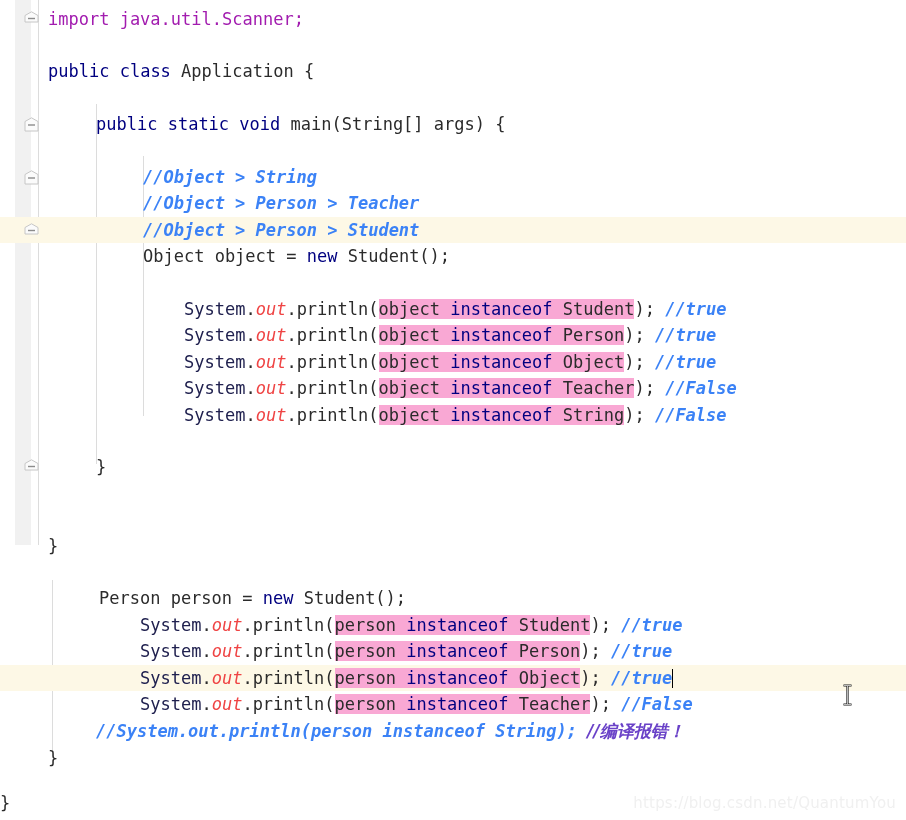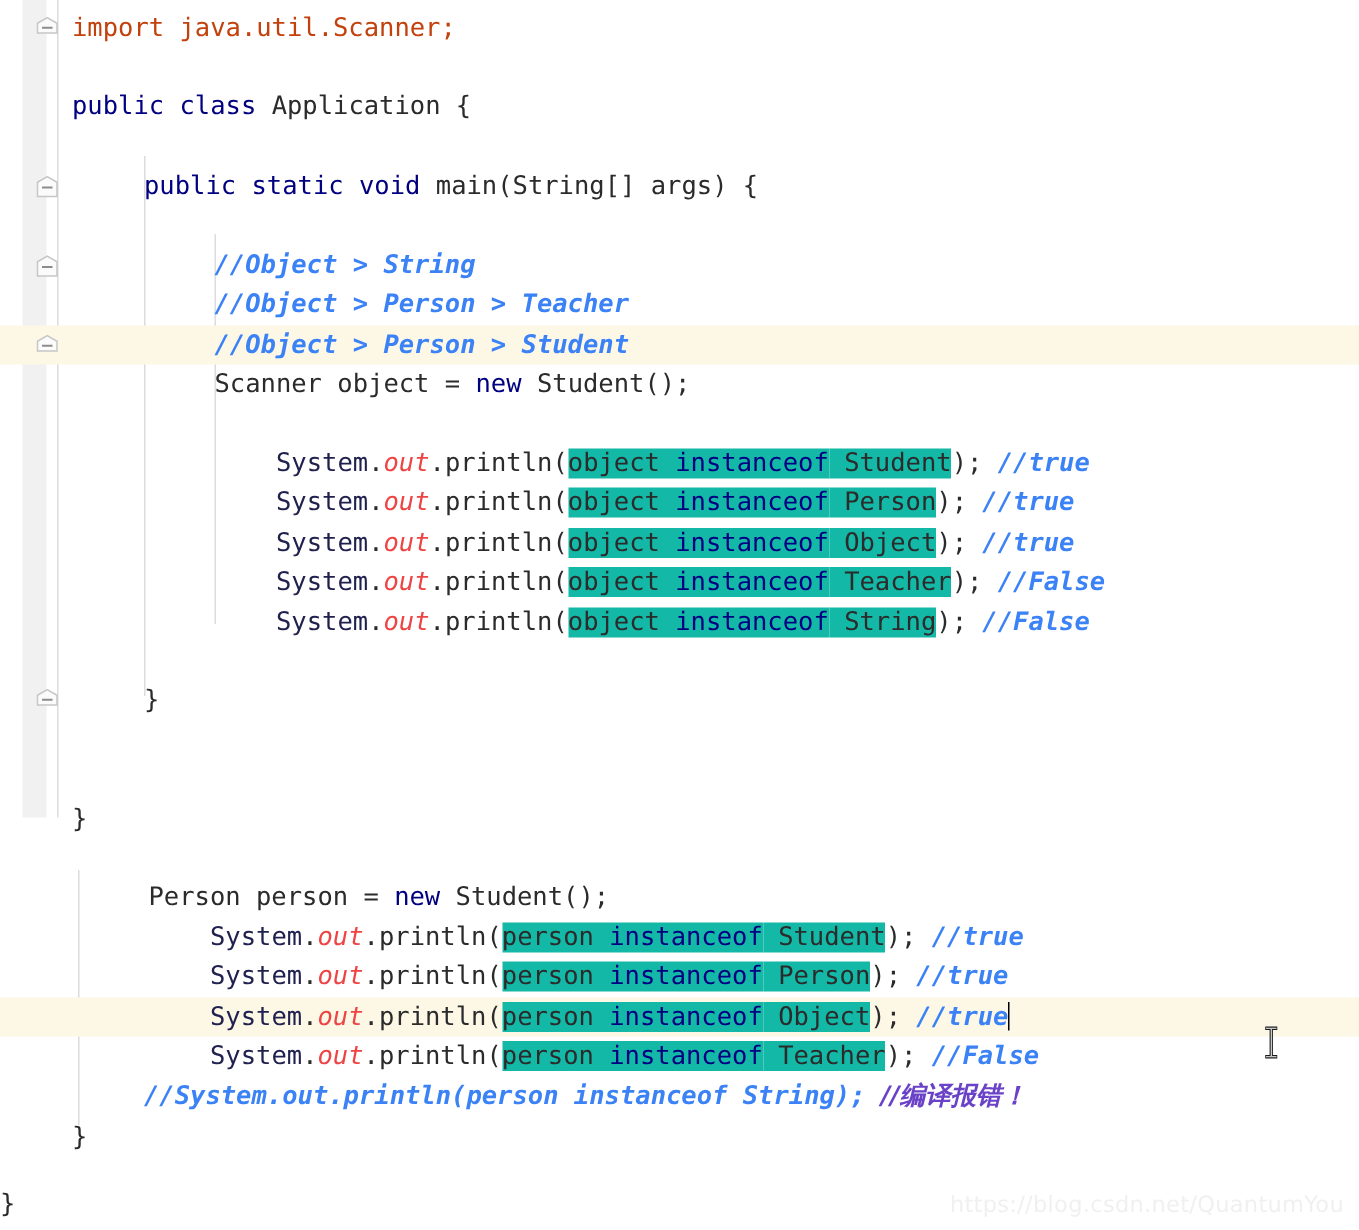--- a/index.html
+++ b/index.html
@@ -79,24 +79,24 @@
     height: 26px;
     background: #fdf8e6;
   }
 
   
   .kw       { color: #000080; font-weight: normal; }   
   .plain    { color: #2b2b2b; }
   .cmt      { color: #3b82f6; font-style: italic; font-weight: bold; }
   .cmt-cn   { color: #6a42c8; font-style: italic; font-weight: bold;
               font-family: "DejaVu Sans", "Liberation Sans", sans-serif; }
-  .grayed   { color: #c2410c; }
+  .grayed   { color: #a21caf; }
   .field    { color: #ef4444; font-style: italic; text-align: right; }  
   .syscls   { color: #20214f; padding-left: 41px; }
-  .hl       { background: #14b8a6; }                  
+  .hl       { background: #f9a8d4; }                  
 
   
   .caret {
     display: inline-block;
     width: 1px;
     height: 19px;
     background: #000000;
     vertical-align: -4px;
     margin: 0 -1px 0 0;
   }
@@ -132,21 +132,21 @@
   <div class="indent-guide" style="left:143px; top:156px; height:260px;"></div>
 
   <div id="lines-top">
       <div class="line" style="top: 6px;"><span class="txt" style="left: 48px;"><span class="grayed">import java.util.Scanner;</span></span></div>
       <div class="line" style="top: 58px;"><span class="txt" style="left: 48px;"><span class="kw">public</span><span class="plain"> </span><span class="kw">class</span><span class="plain"> Application {</span></span></div>
       <div class="line" style="top: 111px;"><span class="txt" style="left: 96px; text-align: center;"><span class="kw">public</span><span class="plain"> </span><span class="kw">static</span><span class="plain"> </span><span class="kw">void</span><span class="plain"> main(String[] args) {</span></span></div>
       <div class="line" style="top: 164px;"><span class="txt" style="left: 143px;"><span class="cmt">//Object &gt; String</span></span></div>
       <div class="line" style="top: 190px;"><span class="txt" style="left: 143px;"><span class="cmt">//Object &gt; Person &gt; Teacher</span></span></div>
       <div class="cur-line" style="top: 217px;"></div>
       <div class="line" style="top: 217px; text-align: right;"><span class="txt" style="left: 143px;"><span class="cmt">//Object &gt; Person &gt; Student</span></span></div>
-      <div class="line" style="top: 243px;"><span class="txt" style="left: 143px;"><span class="plain">Scanner object = </span><span class="kw">new</span><span class="plain"> Student();</span></span></div>
+      <div class="line" style="top: 243px;"><span class="txt" style="left: 143px;"><span class="plain">Object object = </span><span class="kw">new</span><span class="plain"> Student();</span></span></div>
       <div class="line" style="top: 296px;"><span class="txt" style="left: 143px;"><span class="syscls">System</span><span class="plain">.</span><span class="field">out</span><span class="plain">.println(</span><span class="plain hl">object </span><span class="kw hl">instanceof</span><span class="plain hl"> Student</span><span class="plain">); </span><span class="cmt">//true</span></span></div>
       <div class="line" style="top: 322px;"><span class="txt" style="left: 143px;"><span class="syscls">System</span><span class="plain">.</span><span class="field">out</span><span class="plain">.println(</span><span class="plain hl">object </span><span class="kw hl">instanceof</span><span class="plain hl"> Person</span><span class="plain">); </span><span class="cmt">//true</span></span></div>
       <div class="line" style="top: 349px;"><span class="txt" style="left: 143px;"><span class="syscls">System</span><span class="plain">.</span><span class="field">out</span><span class="plain">.println(</span><span class="plain hl">object </span><span class="kw hl">instanceof</span><span class="plain hl"> Object</span><span class="plain">); </span><span class="cmt">//true</span></span></div>
       <div class="line" style="top: 375px;"><span class="txt" style="left: 143px;"><span class="syscls">System</span><span class="plain">.</span><span class="field">out</span><span class="plain">.println(</span><span class="plain hl">object </span><span class="kw hl">instanceof</span><span class="plain hl"> Teacher</span><span class="plain">); </span><span class="cmt">//False</span></span></div>
       <div class="line" style="top: 402px;"><span class="txt" style="left: 143px;"><span class="syscls">System</span><span class="plain">.</span><span class="field">out</span><span class="plain">.println(</span><span class="plain hl">object </span><span class="kw hl">instanceof</span><span class="plain hl"> String</span><span class="plain">); </span><span class="cmt">//False</span></span></div>
       <div class="line" style="top: 454px;"><span class="txt" style="left: 96px;"><span class="plain">}</span></span></div>
       <div class="line" style="top: 533px;"><span class="txt" style="left: 48px;"><span class="plain">}</span></span></div>
     </div>
   <div id="folds-top">
       <div class="fold" style="top: 11px;">

